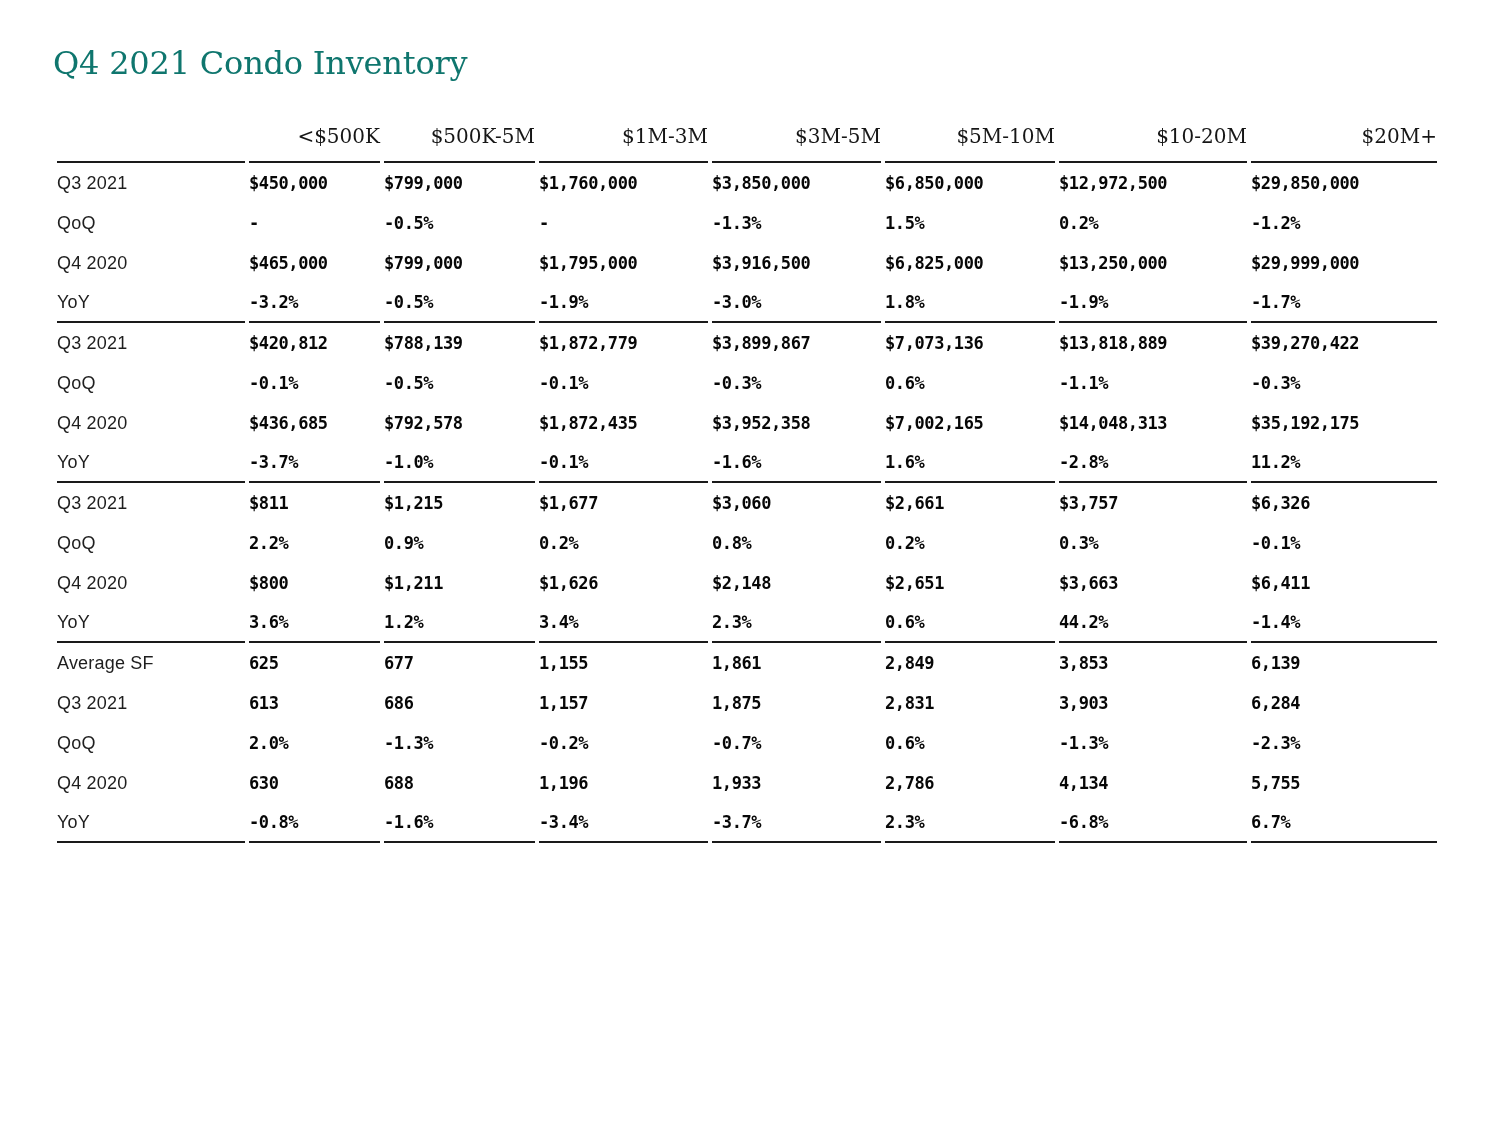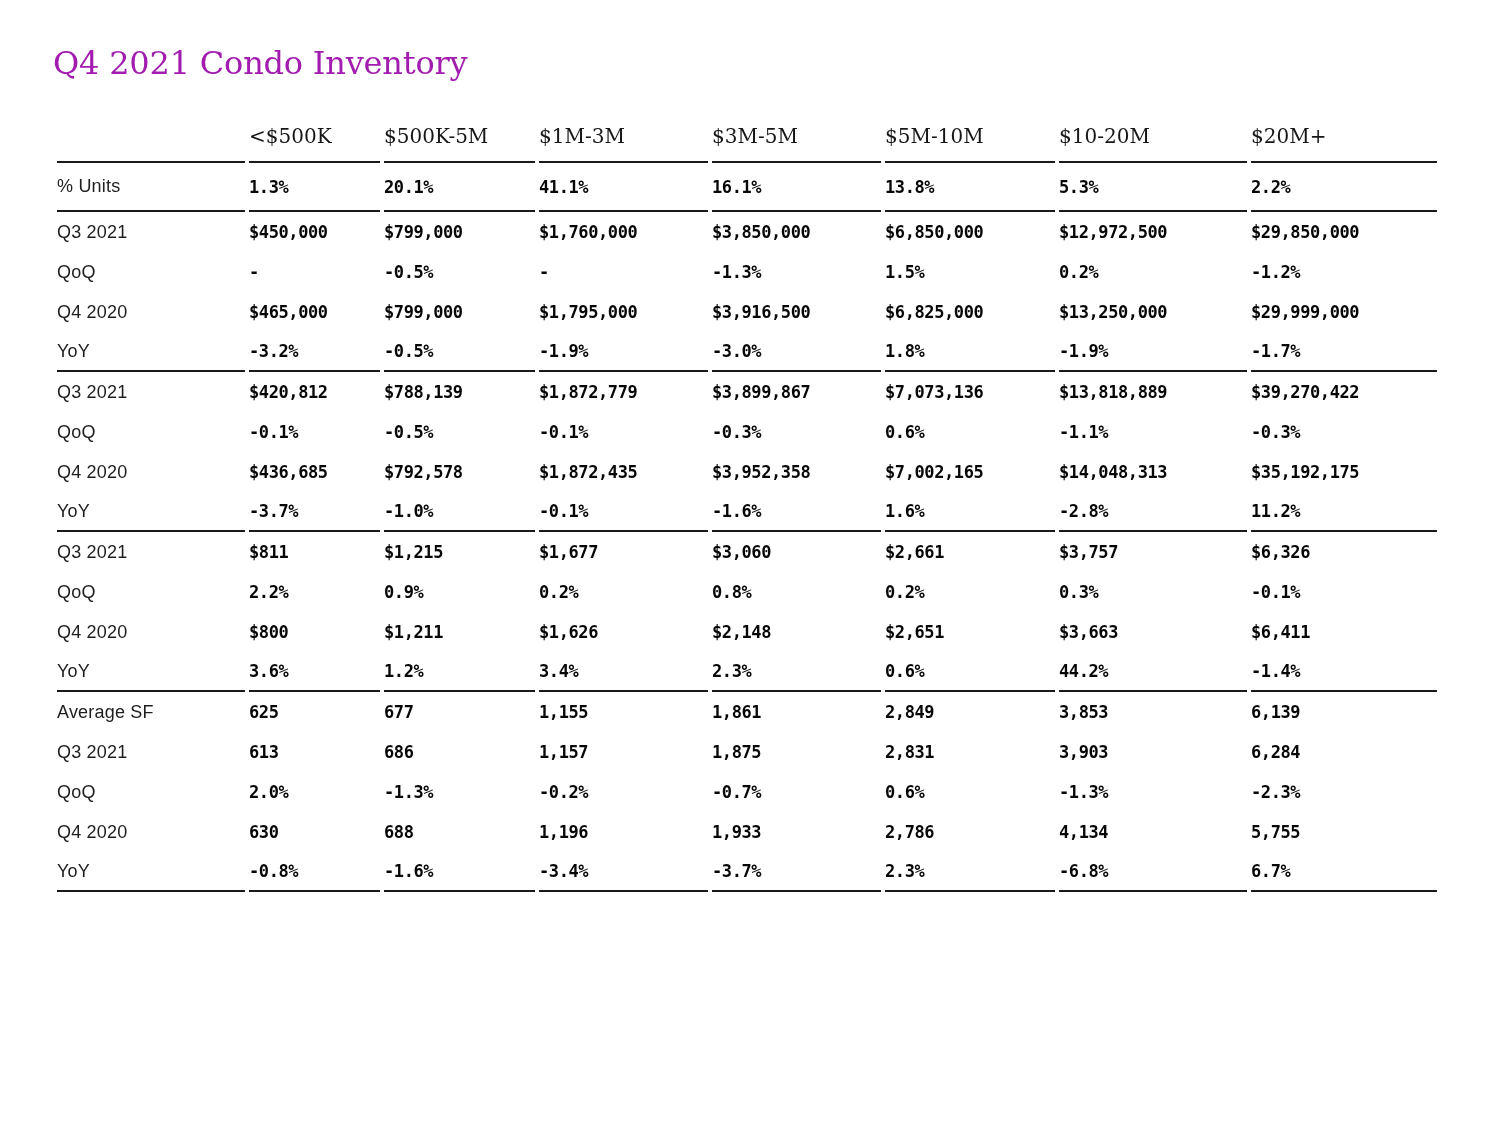--- a/index.html
+++ b/index.html
@@ -11,35 +11,35 @@
     overflow: hidden;
     font-family: "Liberation Sans", sans-serif;
     color: #111111;
   }
   .page { padding: 44px 57px 0 53px; }
   h1.title {
     font-family: "DejaVu Serif", "Liberation Serif", serif;
     font-size: 32px;
     font-weight: 400;
     line-height: 1.2;
-    color: #a21caf;
+    color: #0f766e;
     letter-spacing: -0.2px;
   }
   table.inventory {
     margin-top: 42px;
     border-collapse: separate;
     border-spacing: 4px 0;
     table-layout: fixed;
   }
   table.inventory th {
     font-family: "DejaVu Serif", "Liberation Serif", serif;
     font-size: 20px;
     font-weight: 400;
     color: #161616;
-    text-align: left;
+    text-align: right;
     vertical-align: bottom;
     padding: 0 0 13px 0;
     border-bottom: 2px solid #1a1a1a;
     white-space: nowrap;
   }
   table.inventory td {
     height: 40px;
     vertical-align: middle;
     text-align: left;
     white-space: nowrap;
@@ -83,30 +83,20 @@
           <th>&lt;$500K</th>
           <th>$500K-5M</th>
           <th>$1M-3M</th>
           <th>$3M-5M</th>
           <th>$5M-10M</th>
           <th>$10-20M</th>
           <th>$20M+</th>
         </tr>
     </thead>
     <tbody id="table-body">
-        <tr class="section-end units-row">
-          <td class="row-label">% Units</td>
-          <td class="cell">1.3%</td>
-          <td class="cell">20.1%</td>
-          <td class="cell">41.1%</td>
-          <td class="cell">16.1%</td>
-          <td class="cell">13.8%</td>
-          <td class="cell">5.3%</td>
-          <td class="cell">2.2%</td>
-        </tr>
         <tr>
           <td class="row-label">Q3 2021</td>
           <td class="cell">$450,000</td>
           <td class="cell">$799,000</td>
           <td class="cell">$1,760,000</td>
           <td class="cell">$3,850,000</td>
           <td class="cell">$6,850,000</td>
           <td class="cell">$12,972,500</td>
           <td class="cell">$29,850,000</td>
         </tr>

